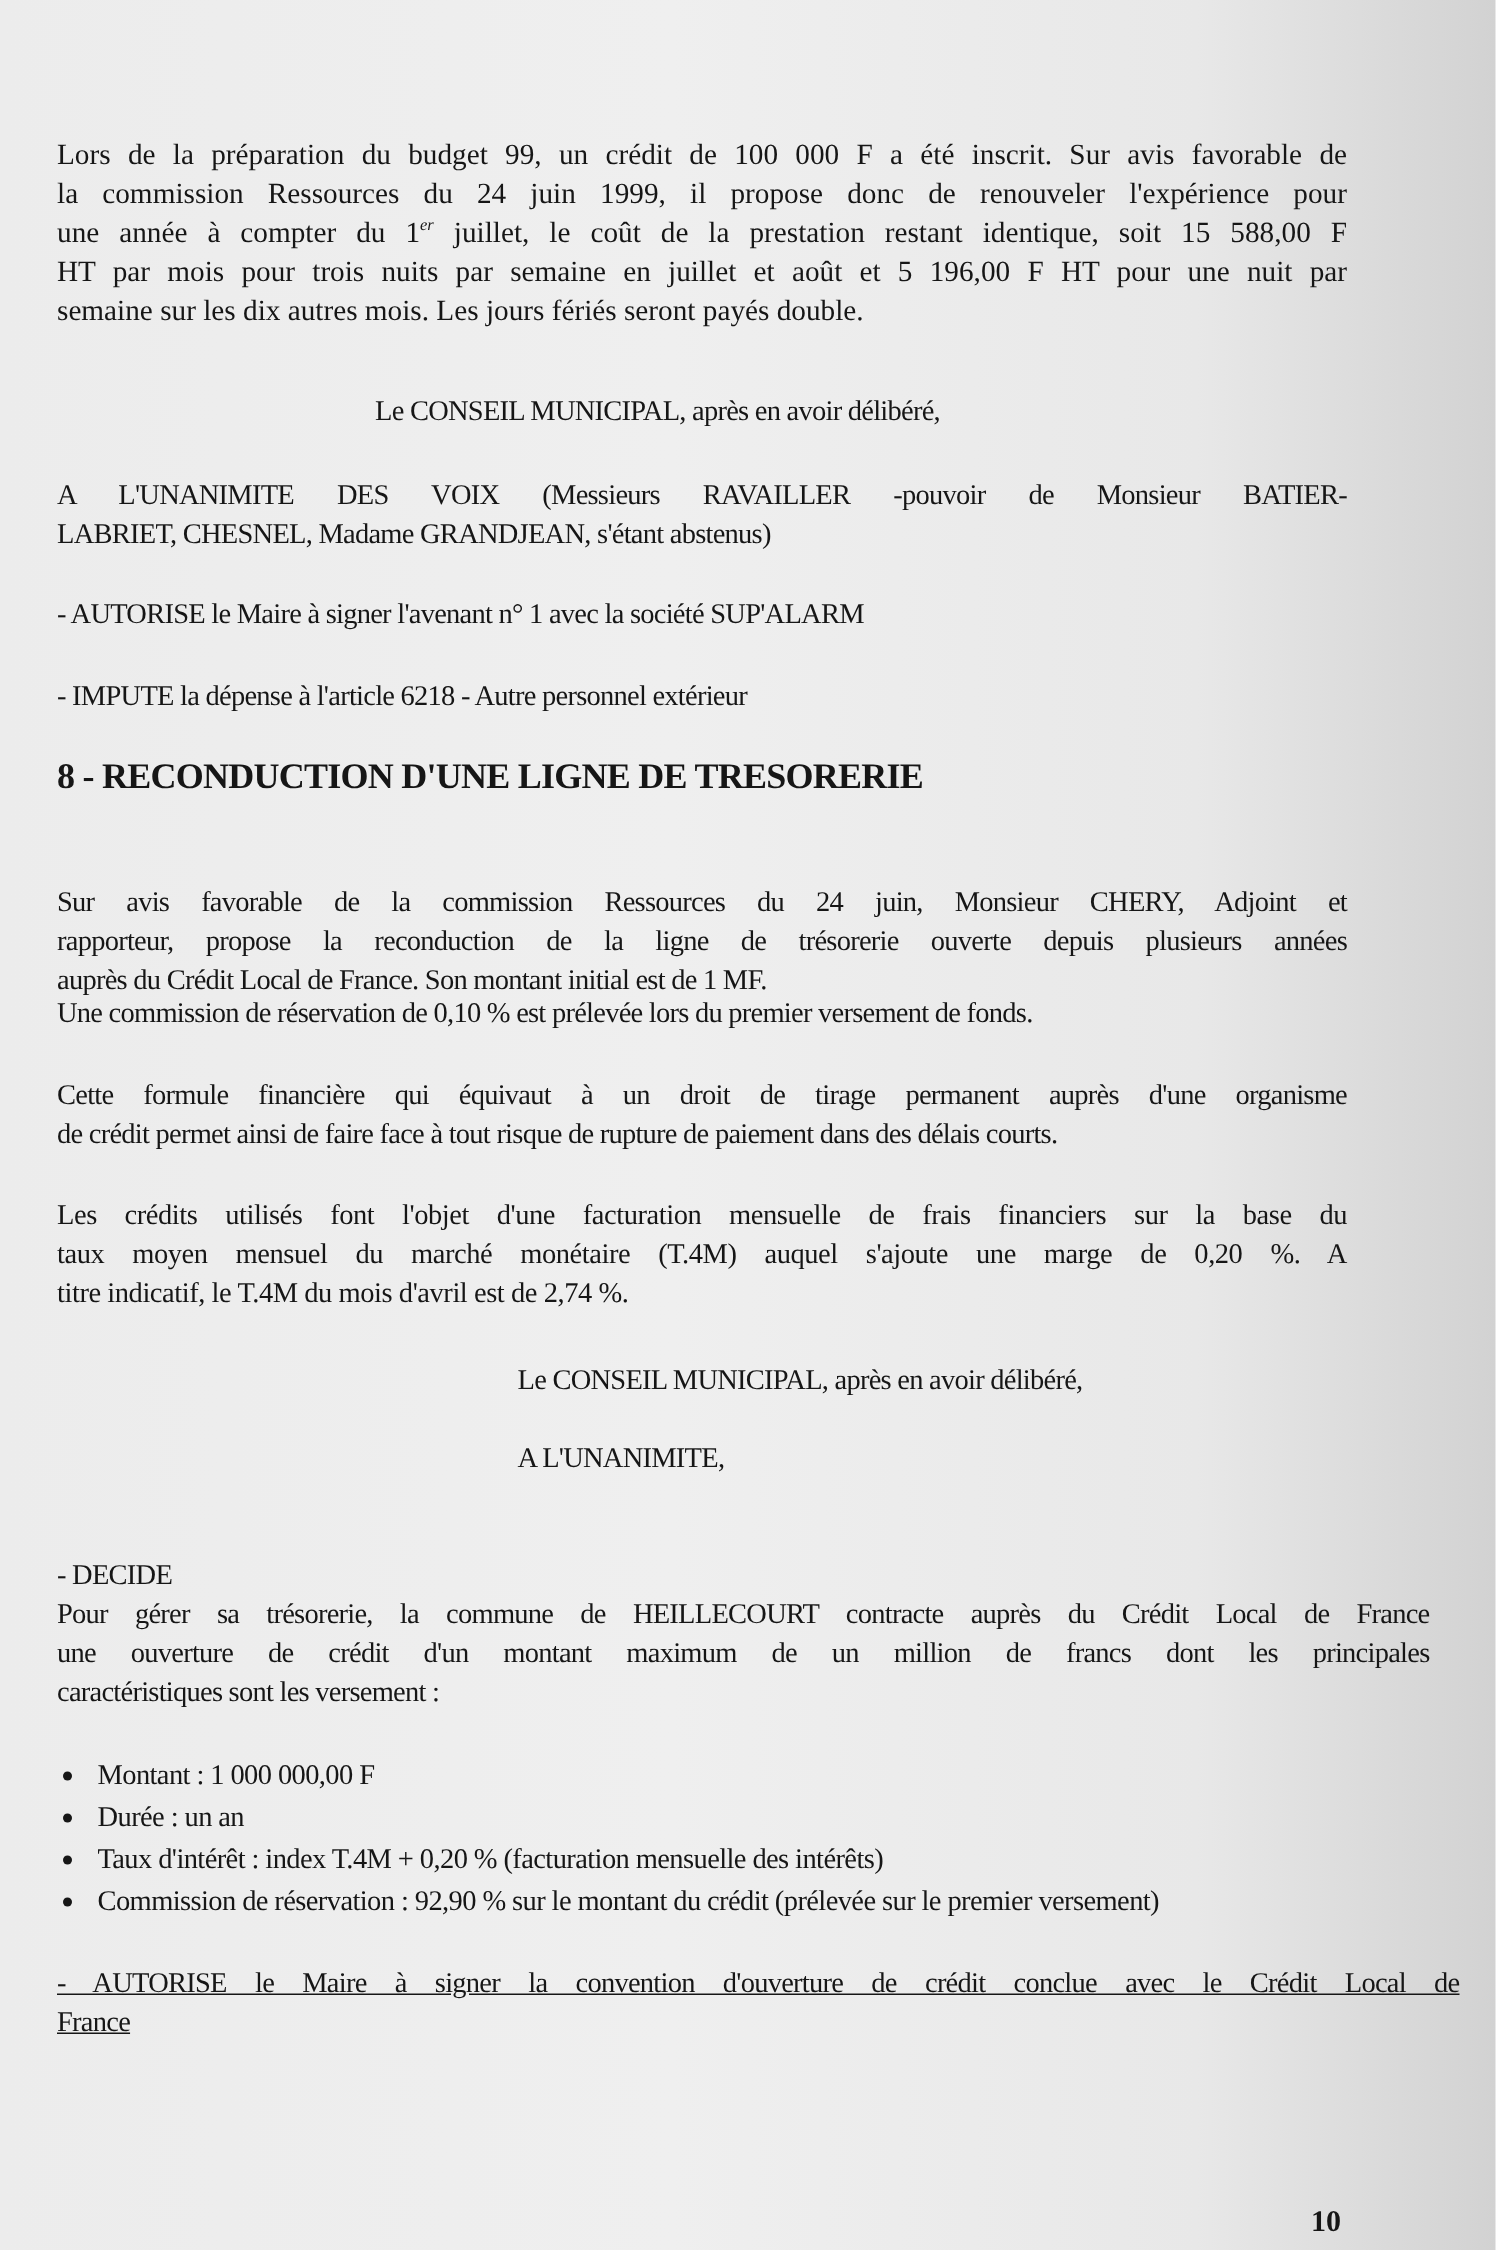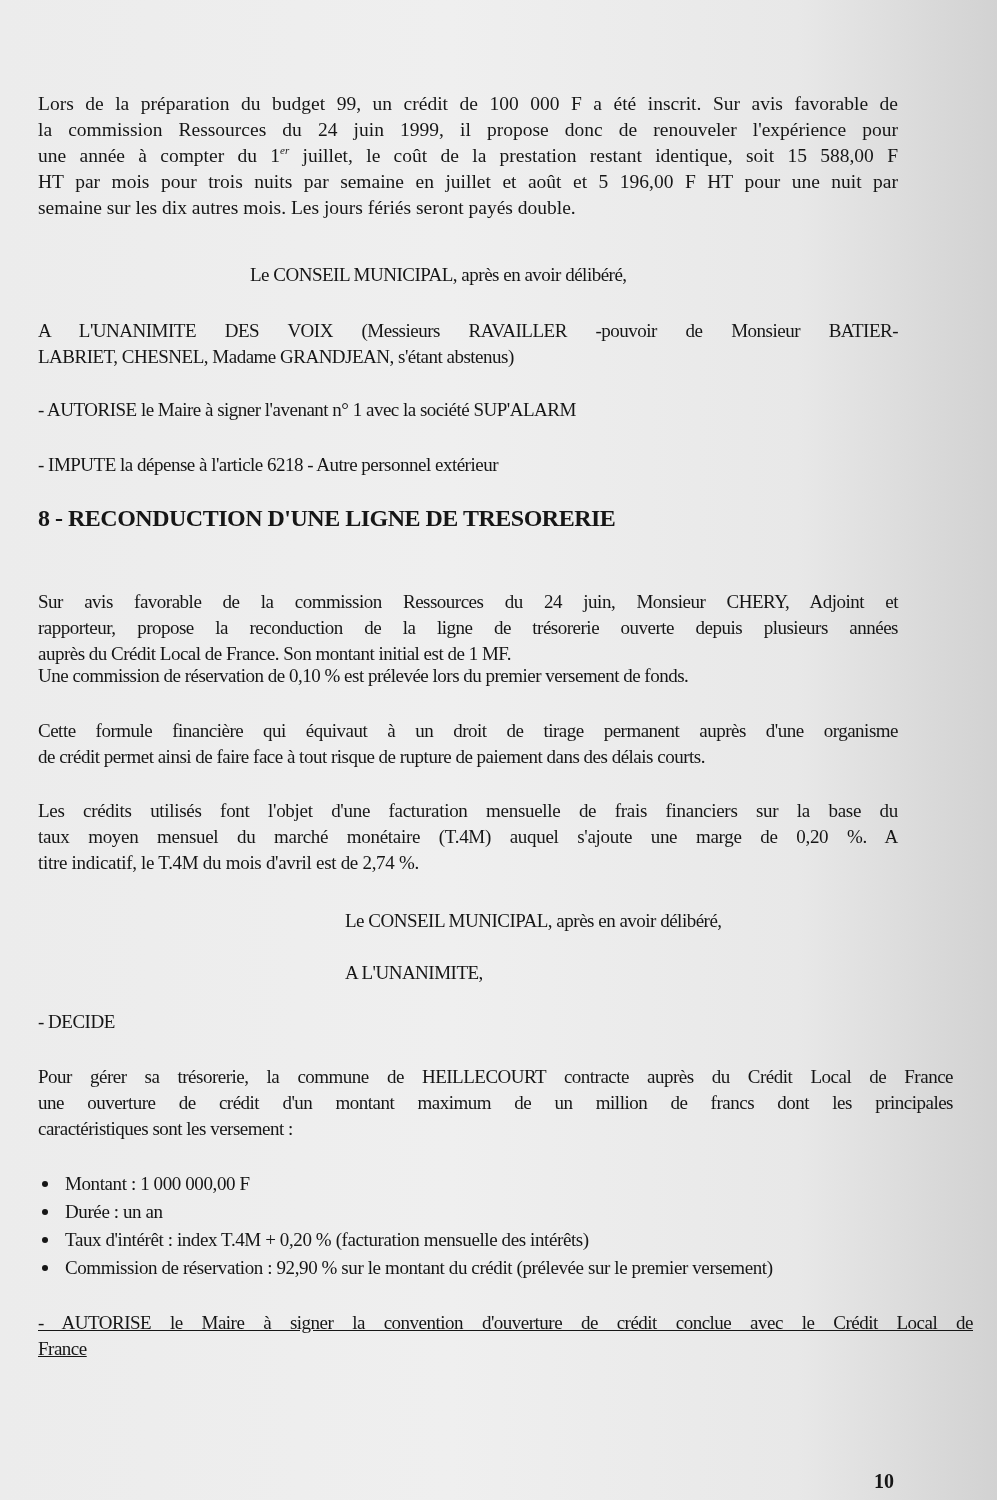--- a/index.html
+++ b/index.html
@@ -101,21 +101,21 @@
   </div>
 
   <div class="blk" style="top:798px; font-size:19px; letter-spacing:-0.3px;">
     <p style="text-align-last:justify;">Les crédits utilisés font l'objet d'une facturation mensuelle de frais financiers sur la base du</p>
     <p style="text-align-last:justify;">taux moyen mensuel du marché monétaire (T.4M) auquel s'ajoute une marge de 0,20 %. A</p>
     <p>titre indicatif, le T.4M du mois d'avril est de 2,74 %.</p>
   </div>
 
   <div class="blk cond" style="top:908px; left:345px; width:560px; text-align:left;">Le CONSEIL MUNICIPAL, après en avoir délibéré,</div>
   <div class="blk cond" style="top:960px; left:345px; width:400px; text-align:left;">A L'UNANIMITE,</div>
-  <div class="blk cond" style="top:1009px; width:300px; text-align:left;">- DECIDE</div>
+  <div class="blk cond" style="top:1038px; width:300px; text-align:left;">- DECIDE</div>
 
   <div class="blk cond" style="top:1064px; width:915px;">
     <p style="text-align-last:justify;">Pour gérer sa trésorerie, la commune de HEILLECOURT contracte auprès du Crédit Local de France</p>
     <p style="text-align-last:justify;">une ouverture de crédit d'un montant maximum de un million de francs dont les principales</p>
     <p>caractéristiques sont les versement :</p>
   </div>
 
   <ul class="bullets">
     <li>
         <span class="dot"></span>

